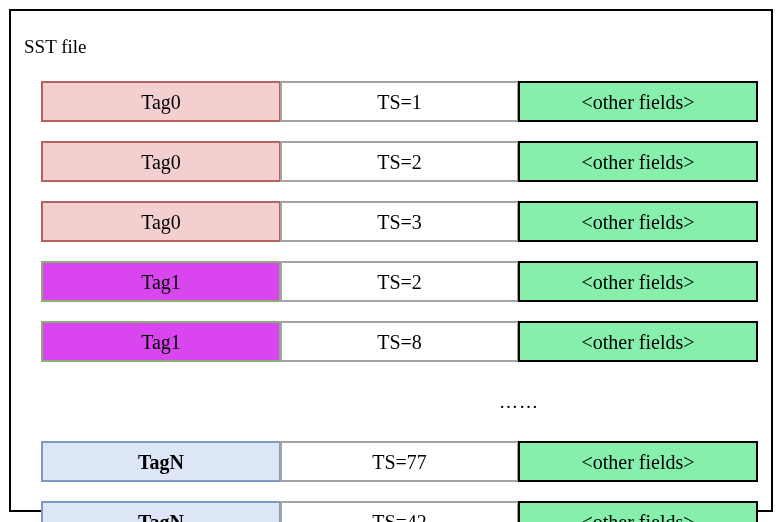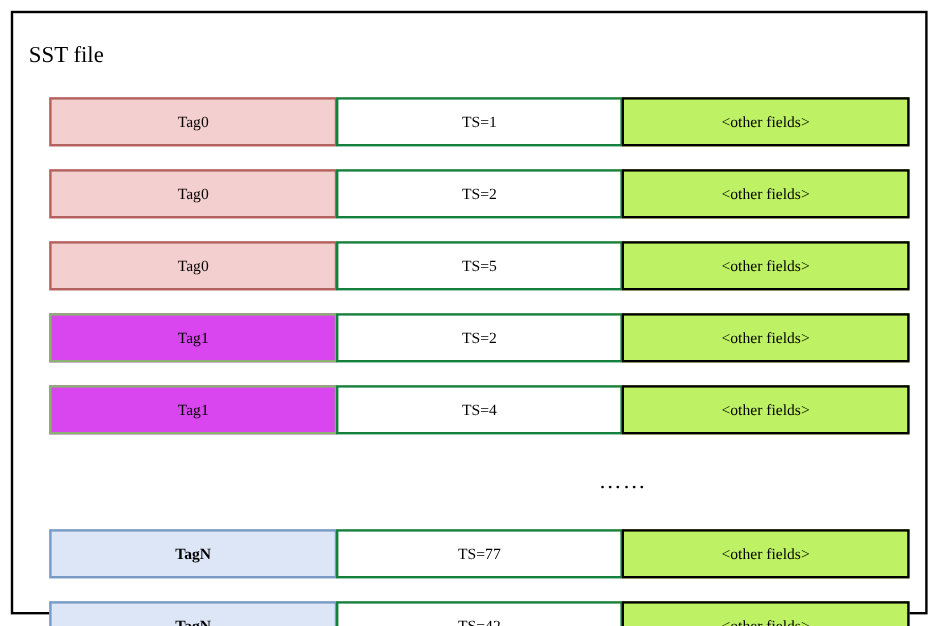--- a/index.html
+++ b/index.html
@@ -57,21 +57,21 @@
     margin-bottom: 19px;
     display: flex;
     align-items: stretch;
   }
 
   .cell {
     box-sizing: border-box;
     display: flex;
     align-items: center;
     justify-content: center;
-    font-size: 13px;
+    font-size: 20px;
     line-height: 1;
     white-space: nowrap;
   }
 
   
   .cell-tag {
     width: 240px;
     border: 2px solid #000000;
     background: #ffffff;
   }
@@ -86,31 +86,31 @@
   }
   .cell-tag.tag-blue {
     background: #dce6f6;
     border-color: #7a9bc6;
     font-weight: bold;
   }
 
   
   .cell-ts {
     width: 239px;
-    border: 2px solid #15803d;
+    border: 2px solid #a3a3a3;
     margin-left: -1px;
     background: #ffffff;
   }
 
   
   .cell-fields {
     width: 240px;
     border: 2px solid #000000;
     margin-left: -1px;
-    background: #bef264;
+    background: #86efac;
   }
 
   
   .ellipsis-row {
     position: relative;
     height: 41px;
     margin-bottom: 19px;
     display: flex;
     align-items: center;
     justify-content: center;
@@ -141,33 +141,33 @@
       </div>
 
       <div class="record-row">
         <div class="cell cell-tag tag-red">Tag0</div>
         <div class="cell cell-ts">TS=2</div>
         <div class="cell cell-fields">&lt;other fields&gt;</div>
       </div>
 
       <div class="record-row">
         <div class="cell cell-tag tag-red">Tag0</div>
-        <div class="cell cell-ts">TS=5</div>
+        <div class="cell cell-ts">TS=3</div>
         <div class="cell cell-fields">&lt;other fields&gt;</div>
       </div>
 
       <div class="record-row">
         <div class="cell cell-tag tag-green">Tag1</div>
         <div class="cell cell-ts">TS=2</div>
         <div class="cell cell-fields">&lt;other fields&gt;</div>
       </div>
 
       <div class="record-row">
         <div class="cell cell-tag tag-green">Tag1</div>
-        <div class="cell cell-ts">TS=4</div>
+        <div class="cell cell-ts">TS=8</div>
         <div class="cell cell-fields">&lt;other fields&gt;</div>
       </div>
 
       <div class="ellipsis-row">
         <span class="ellipsis-text">……</span>
       </div>
 
       <div class="record-row">
         <div class="cell cell-tag tag-blue">TagN</div>
         <div class="cell cell-ts">TS=77</div>

